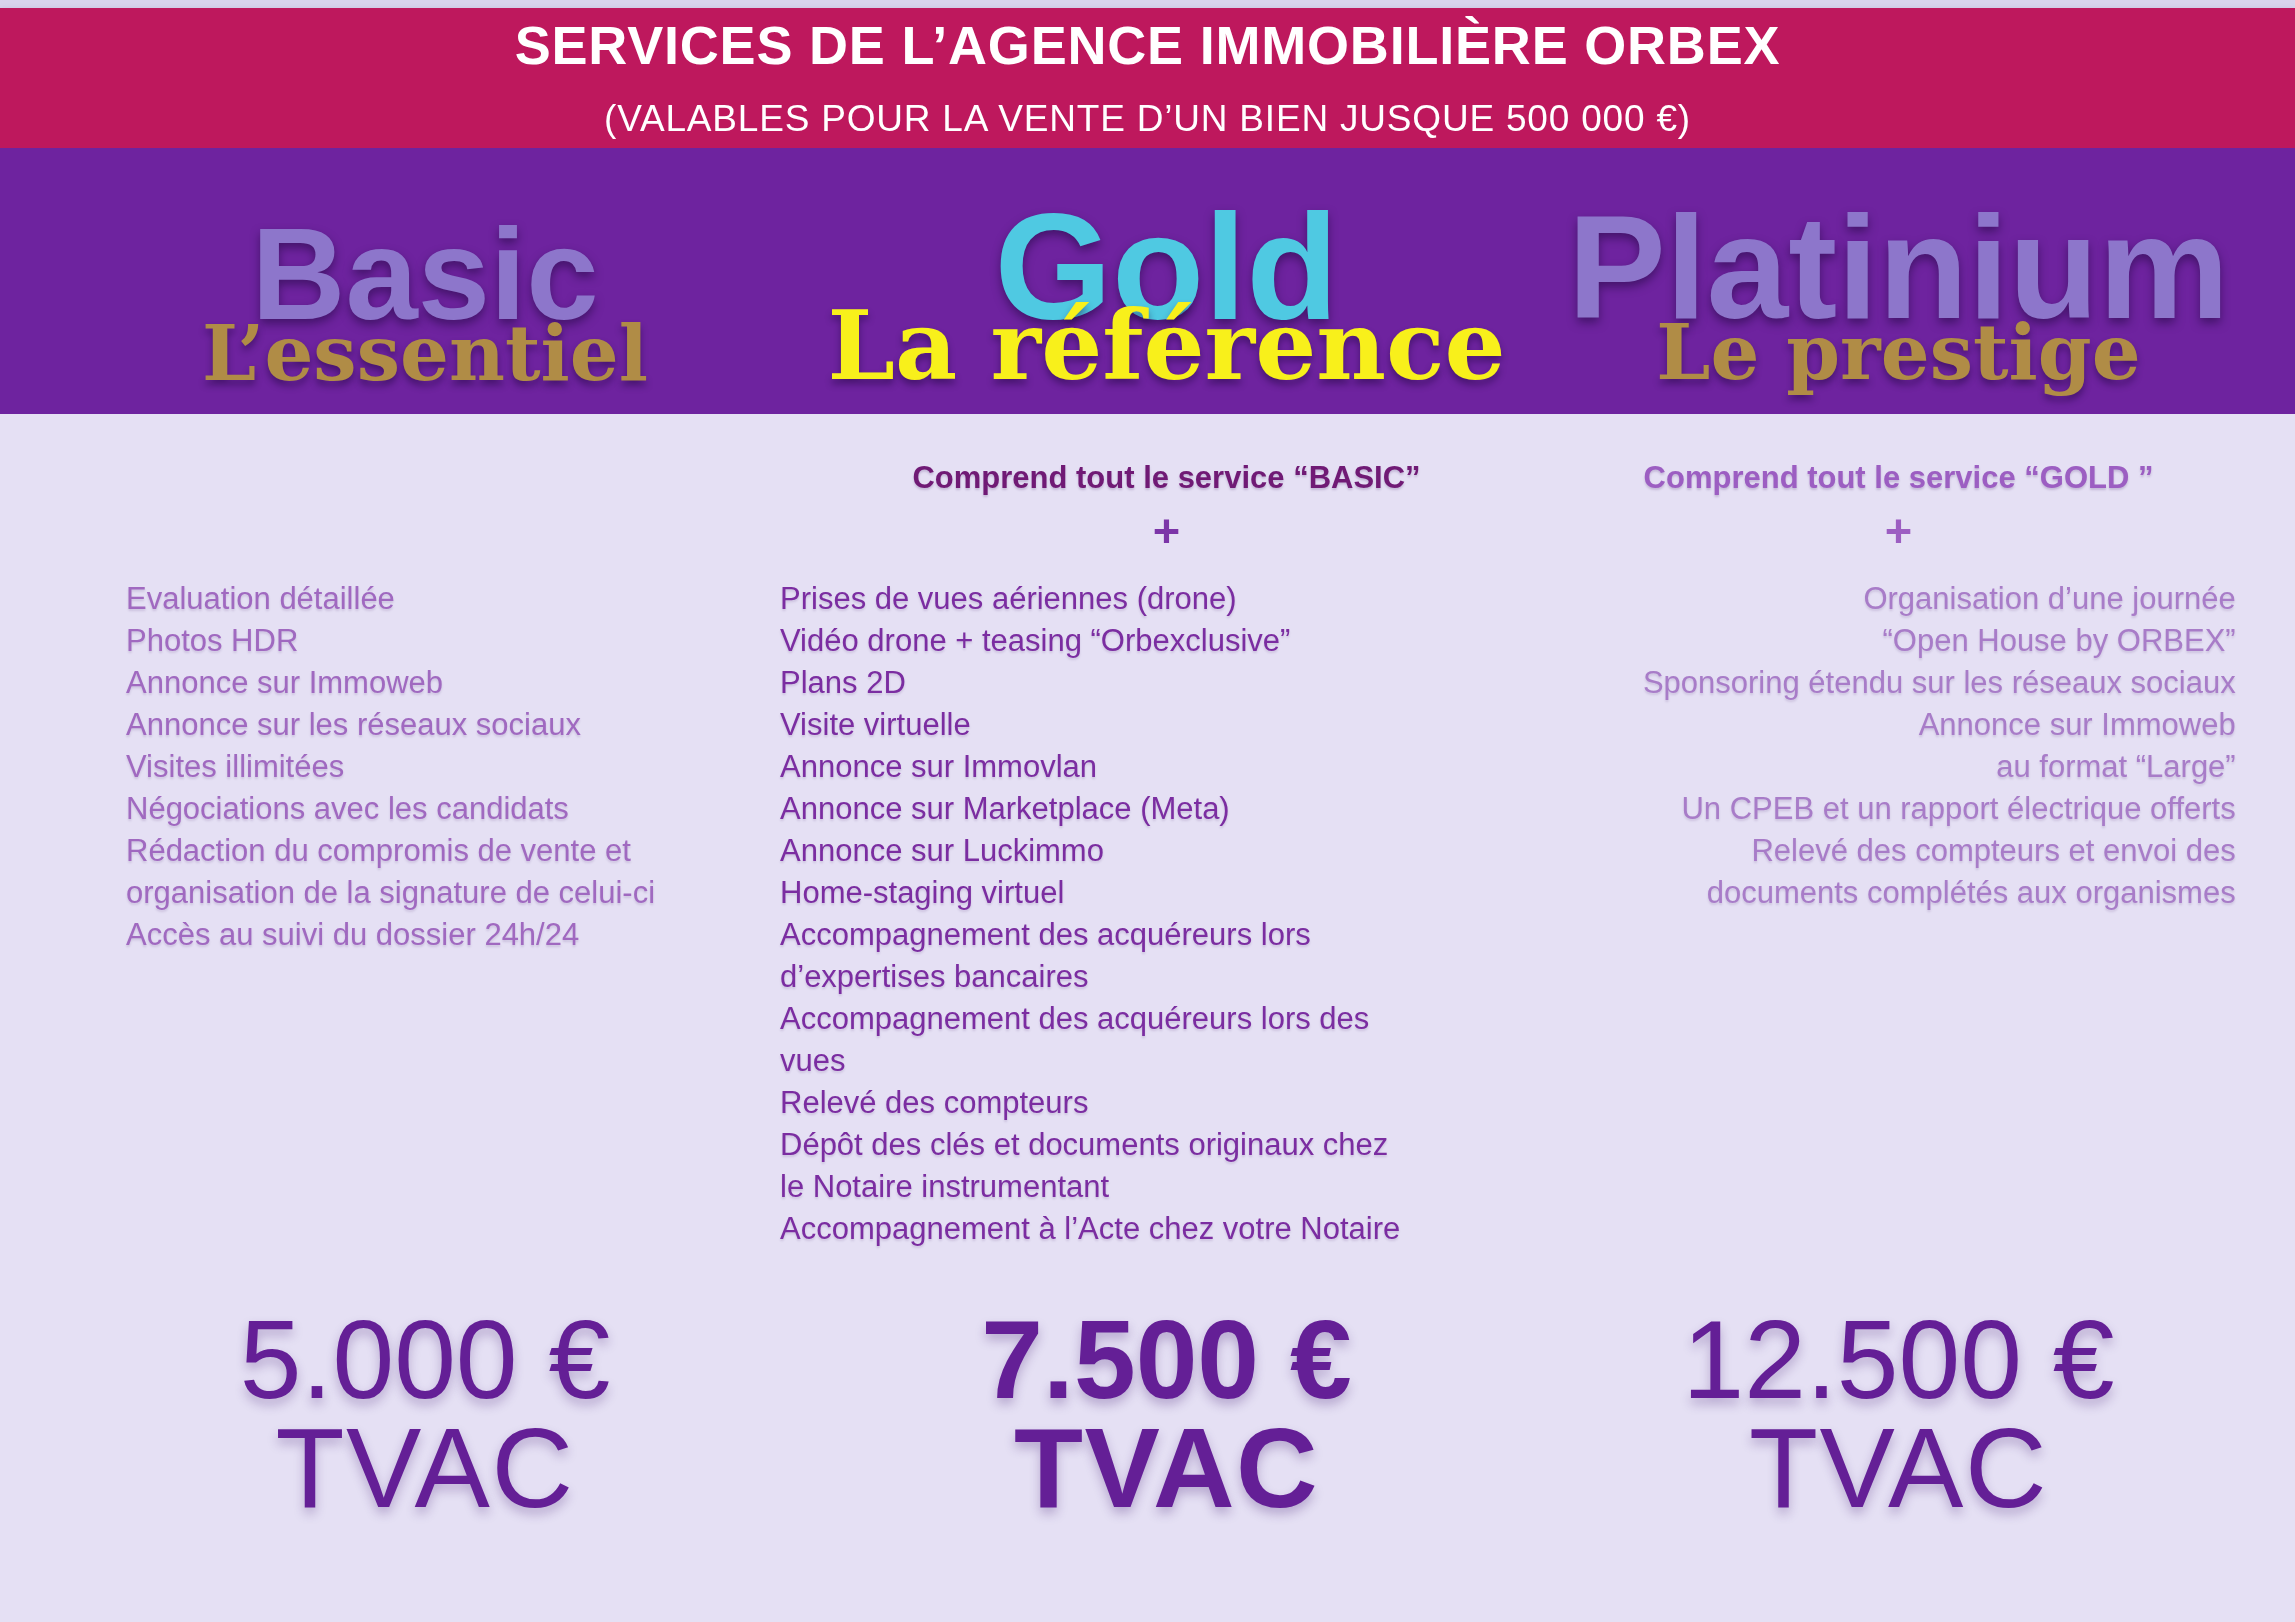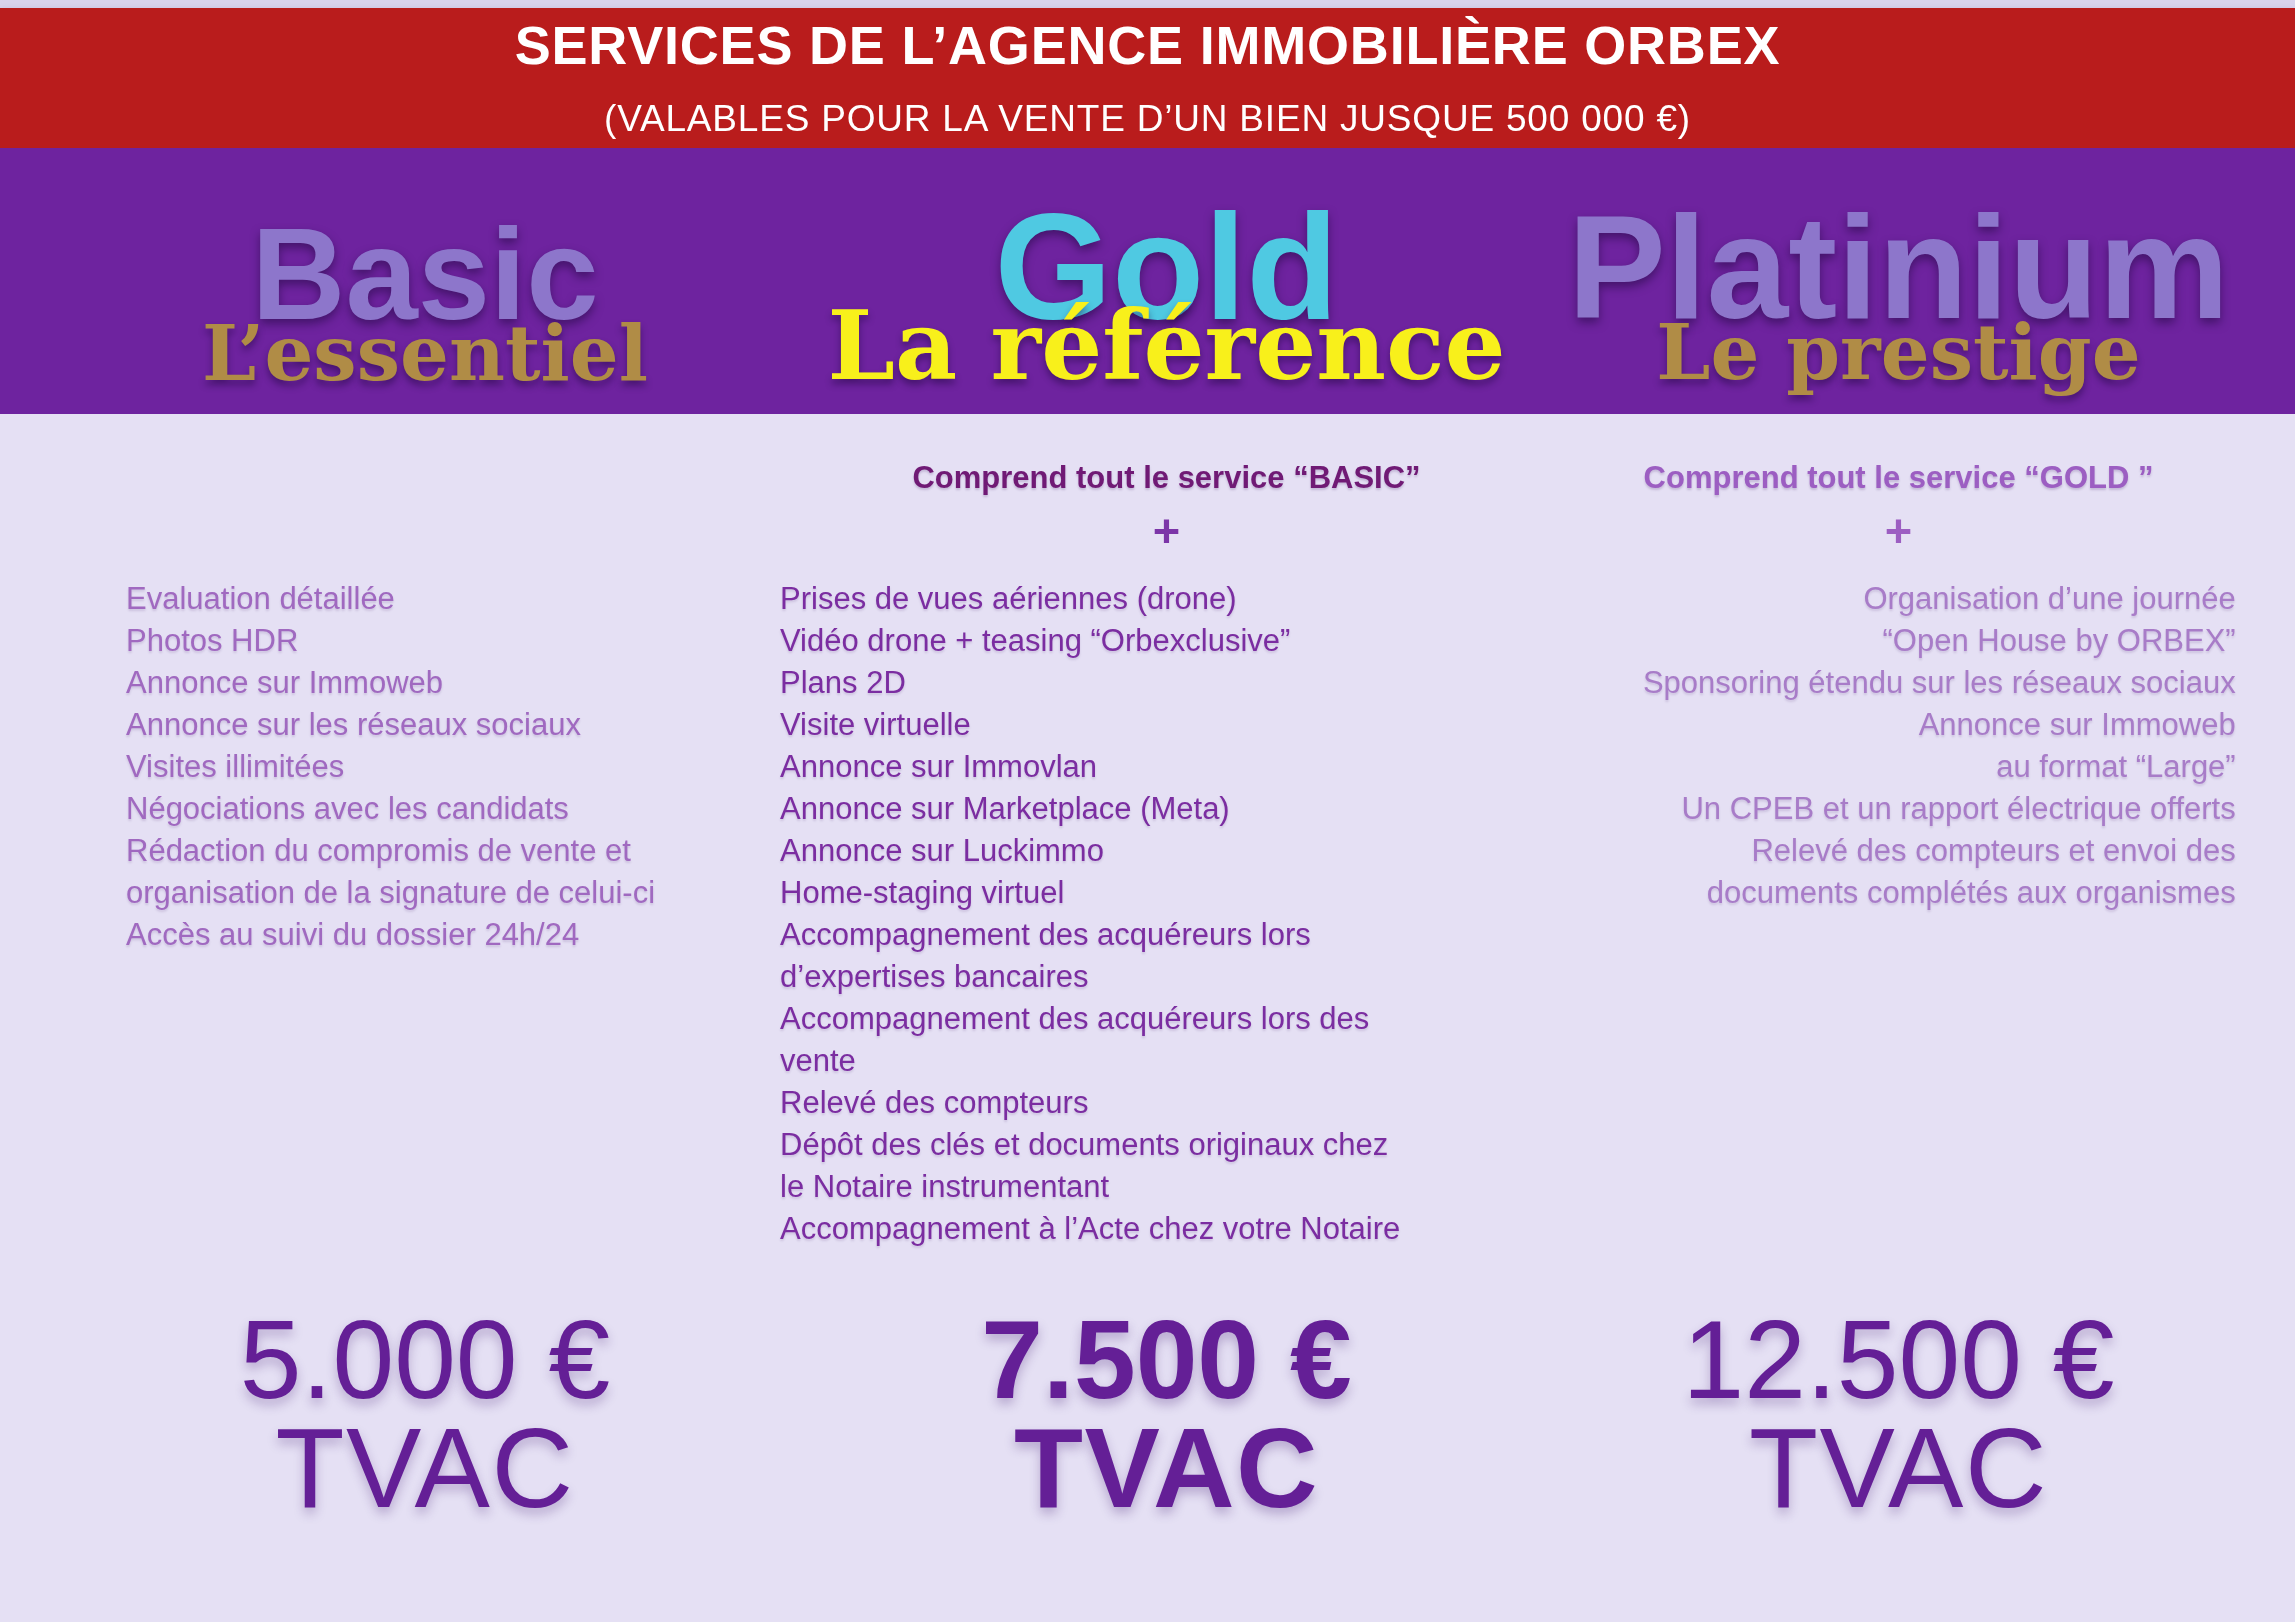--- a/index.html
+++ b/index.html
@@ -1,21 +1,21 @@
 <!DOCTYPE html>
 <html style="font-size:12.2px"><head>
 <meta charset="utf-8">
 <style>
   html,body{margin:0;padding:0;}
   body{font-family:"Liberation Sans",sans-serif;}
   .board{position:relative;width:2295px;height:1623px;background:#e5e0f4;overflow:hidden;}
 
   
   .top-strip{position:absolute;left:0;top:0;width:2295px;height:7.7px;background:#d9d3ec;}
-  .teal-band{position:absolute;left:0;top:7.7px;width:2295px;height:140px;background:#b91c1c;
+  .teal-band{position:absolute;left:0;top:7.7px;width:2295px;height:140px;background:#be185d;
              display:flex;flex-direction:column;align-items:center;justify-content:center;
              box-shadow:0 3.1px 7.7px rgba(40,10,70,.18);}
   .header-title{color:#ffffff;font-weight:700;font-size:54px;line-height:1;letter-spacing:0.8px;}
   .header-subtitle{color:#ffffff;font-weight:400;font-size:37px;line-height:1;margin-top:28px;letter-spacing:0.8px;}
   .purple-band{position:absolute;left:0;top:148px;width:2295px;height:266px;background:#6e239f;}
 
   
   .col{position:absolute;top:0;height:1167px;}
   .col-basic{left:77px;width:696px;}
   .col-gold{left:780px;width:773px;}
@@ -102,21 +102,21 @@
         <div class="feature-line">Vidéo drone + teasing “Orbexclusive”</div>
         <div class="feature-line">Plans 2D</div>
         <div class="feature-line">Visite virtuelle</div>
         <div class="feature-line">Annonce sur Immovlan</div>
         <div class="feature-line">Annonce sur Marketplace (Meta)</div>
         <div class="feature-line">Annonce sur Luckimmo</div>
         <div class="feature-line">Home-staging virtuel</div>
         <div class="feature-line">Accompagnement des acquéreurs lors</div>
         <div class="feature-line">d’expertises bancaires</div>
         <div class="feature-line">Accompagnement des acquéreurs lors des</div>
-        <div class="feature-line">vente</div>
+        <div class="feature-line">vues</div>
         <div class="feature-line">Relevé des compteurs</div>
         <div class="feature-line">Dépôt des clés et documents originaux chez</div>
         <div class="feature-line">le Notaire instrumentant</div>
         <div class="feature-line">Accompagnement à l’Acte chez votre Notaire</div>
       </div>
     <div class="price-block price-bold">
       <div class="price-amount">7.500 €</div>
       <div class="price-suffix">TVAC</div>
     </div>
   </div>

